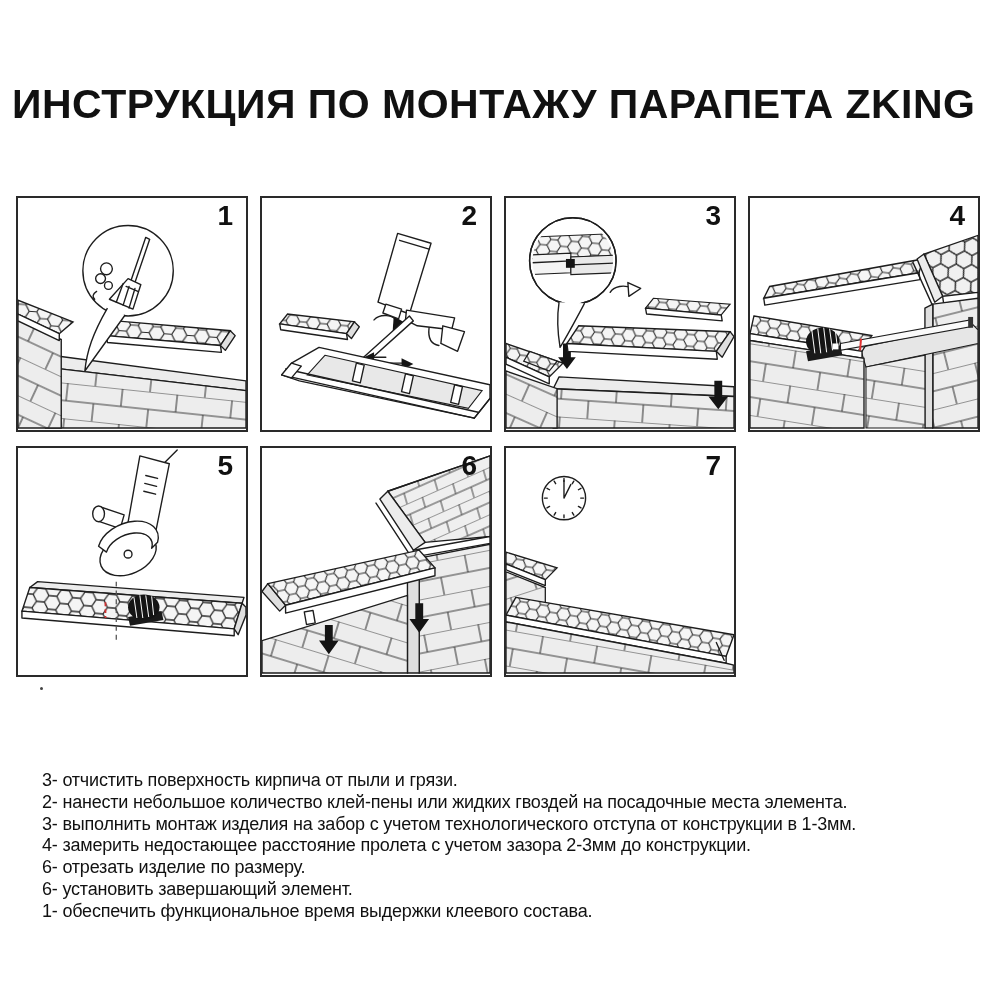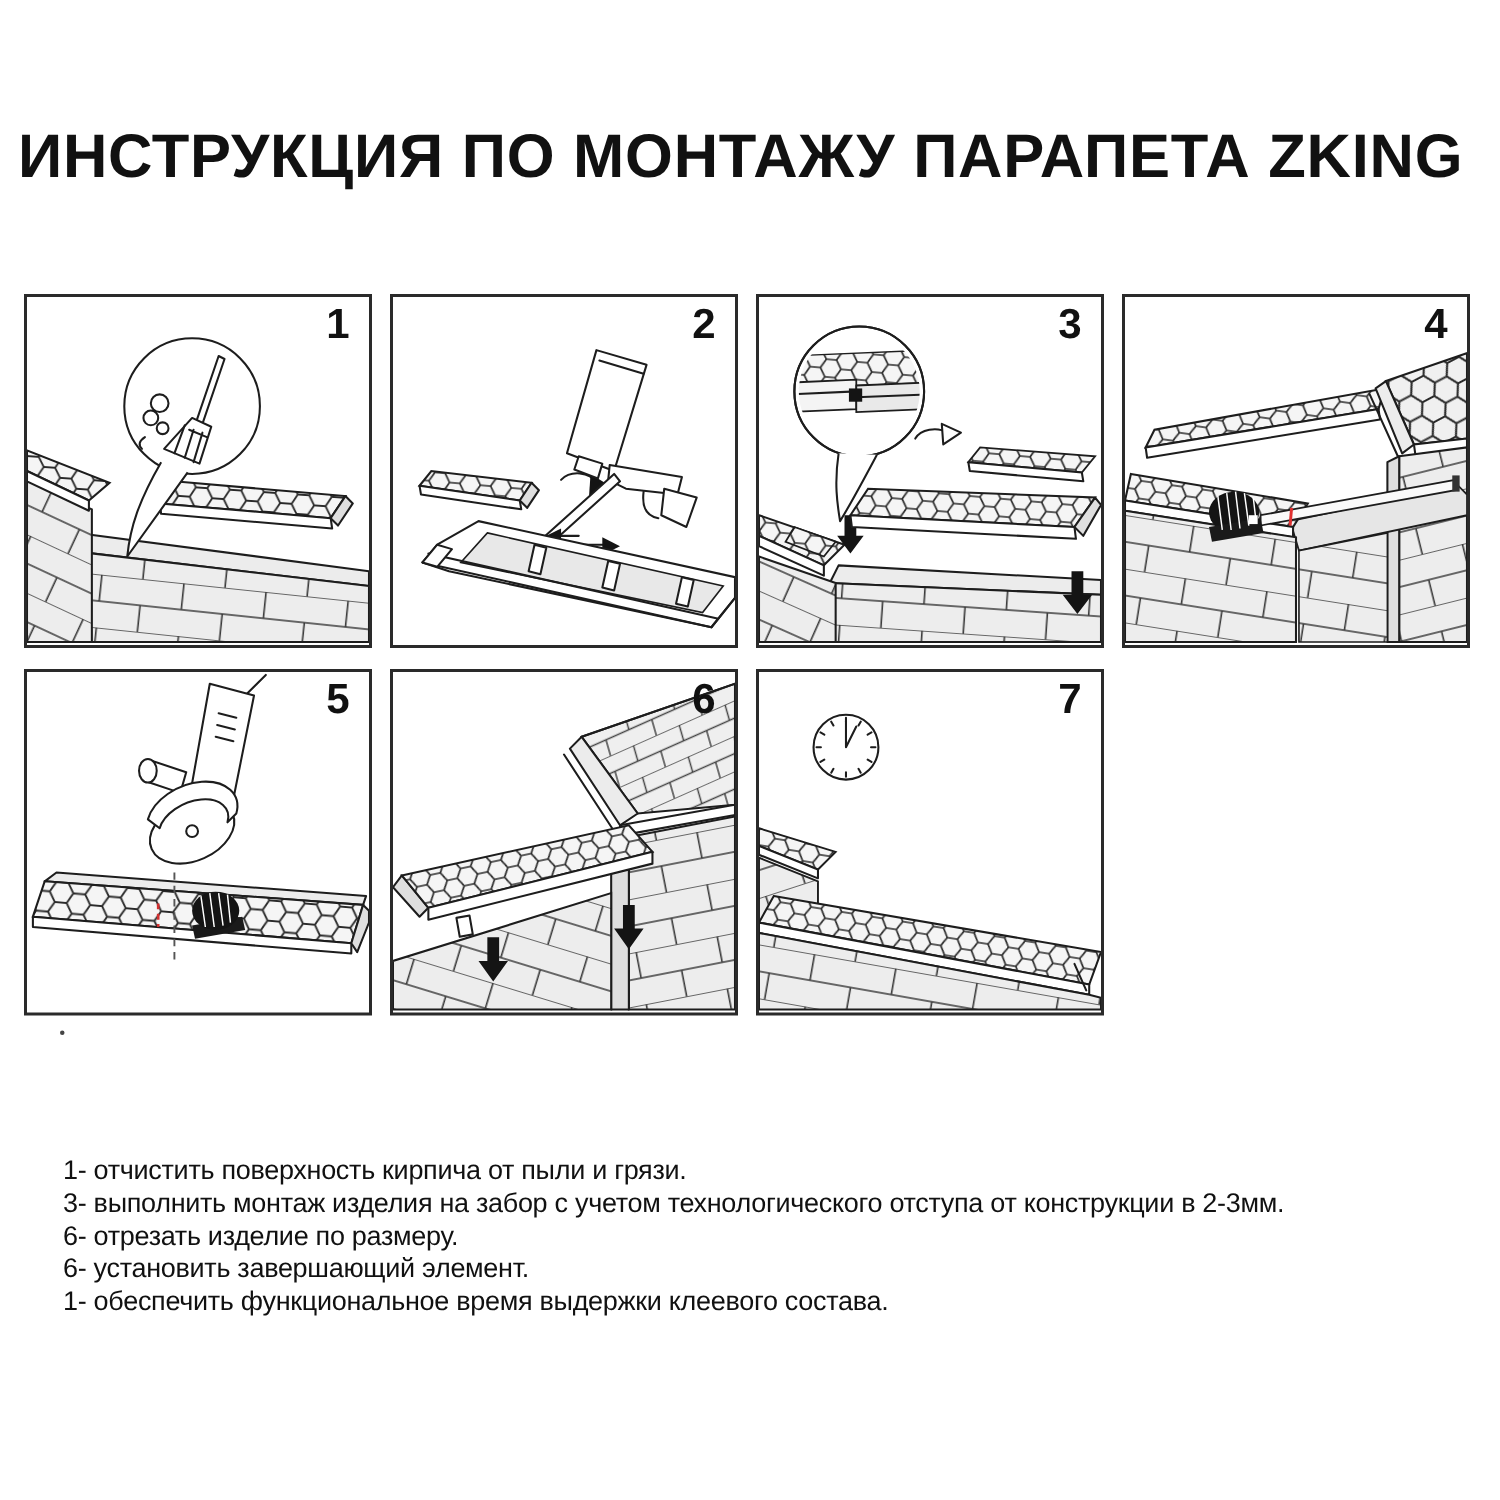--- a/index.html
+++ b/index.html
@@ -346,22 +346,24 @@
         <path class="ln" stroke-width="1.4" d="M59 32 59 29 M67.5 34.3 69 31.7 M73.7 40.5 76.3 39 M76 49 79 49 M73.7 57.5 76.3 59 M67.5 63.7 69 66.3 M59 66 59 69 M50.5 63.7 49 66.3 M44.3 57.5 41.7 59 M42 49 39 49 M44.3 40.5 41.7 39 M50.5 34.3 49 31.7"></path>
         <path class="ln" stroke-width="2" d="M59 49 L59 31 M59 49 L66 35"></path>
       </g>
     </svg>
     <div class="num">7</div>
   </figure>
 
   <div class="stray-dot"></div>
 
   <ul class="instructions">
-    <li>1- отчистить поверхность кирпича от пыли и грязи.</li>
-    <li>3- выполнить монтаж изделия на забор с учетом технологического отступа от конструкции в 2-3мм.</li>
+    <li>3- отчистить поверхность кирпича от пыли и грязи.</li>
+    <li>2- нанести небольшое количество клей-пены или жидких гвоздей на посадочные места элемента.</li>
+    <li>3- выполнить монтаж изделия на забор с учетом технологического отступа от конструкции в 1-3мм.</li>
+    <li>4- замерить недостающее расстояние пролета с учетом зазора 2-3мм до конструкции.</li>
     <li>6- отрезать изделие по размеру.</li>
     <li>6- установить завершающий элемент.</li>
     <li>1- обеспечить функциональное время выдержки клеевого состава.</li>
   </ul>
 
 </div>
 
 <style>
   
   svg .ln{fill:none;stroke:#1d1d1d;stroke-width:1.4;stroke-linejoin:round;stroke-linecap:round;}

